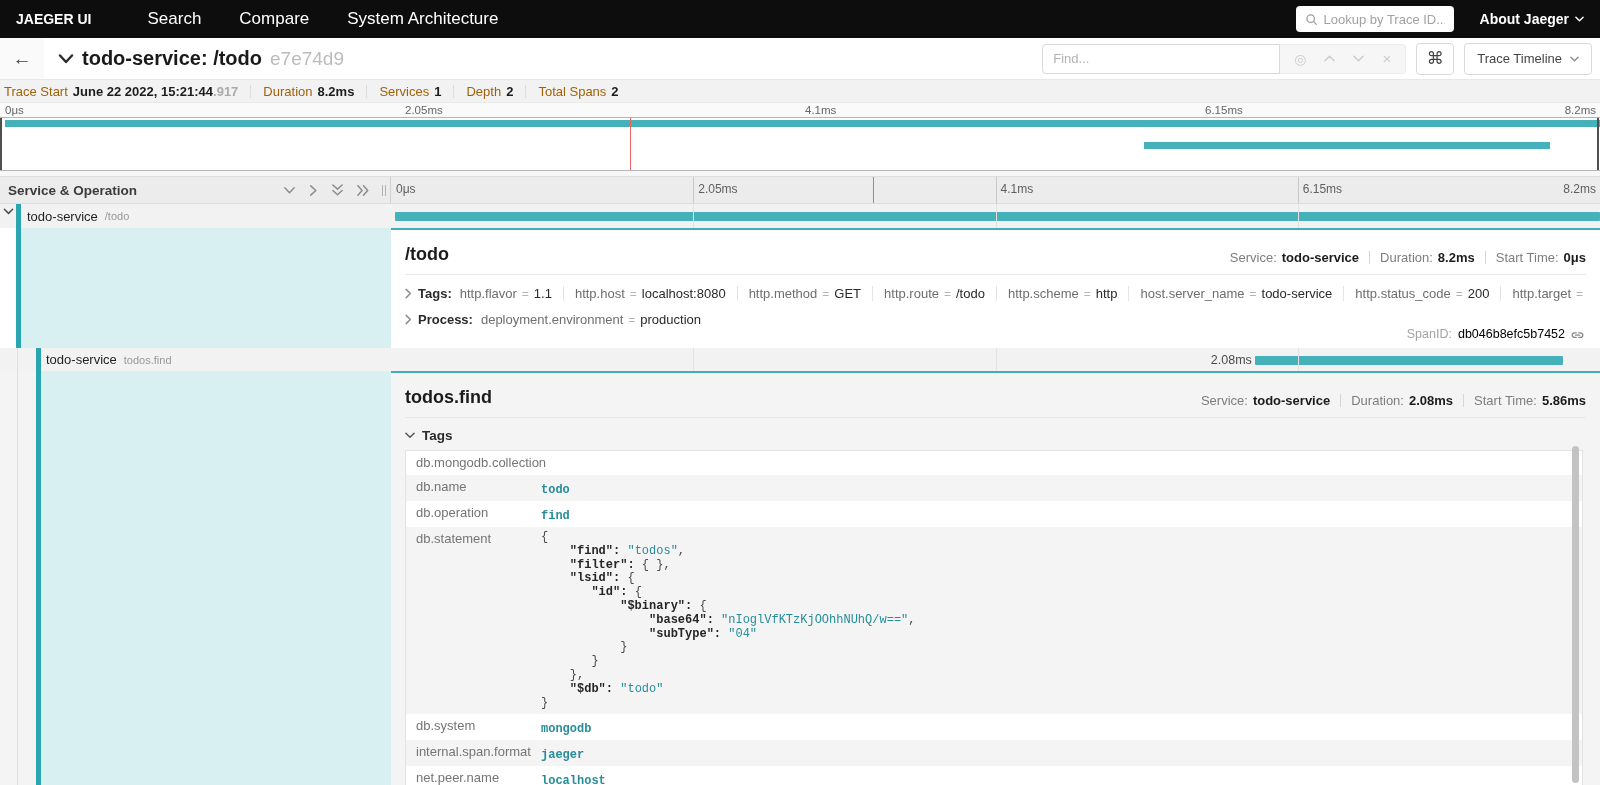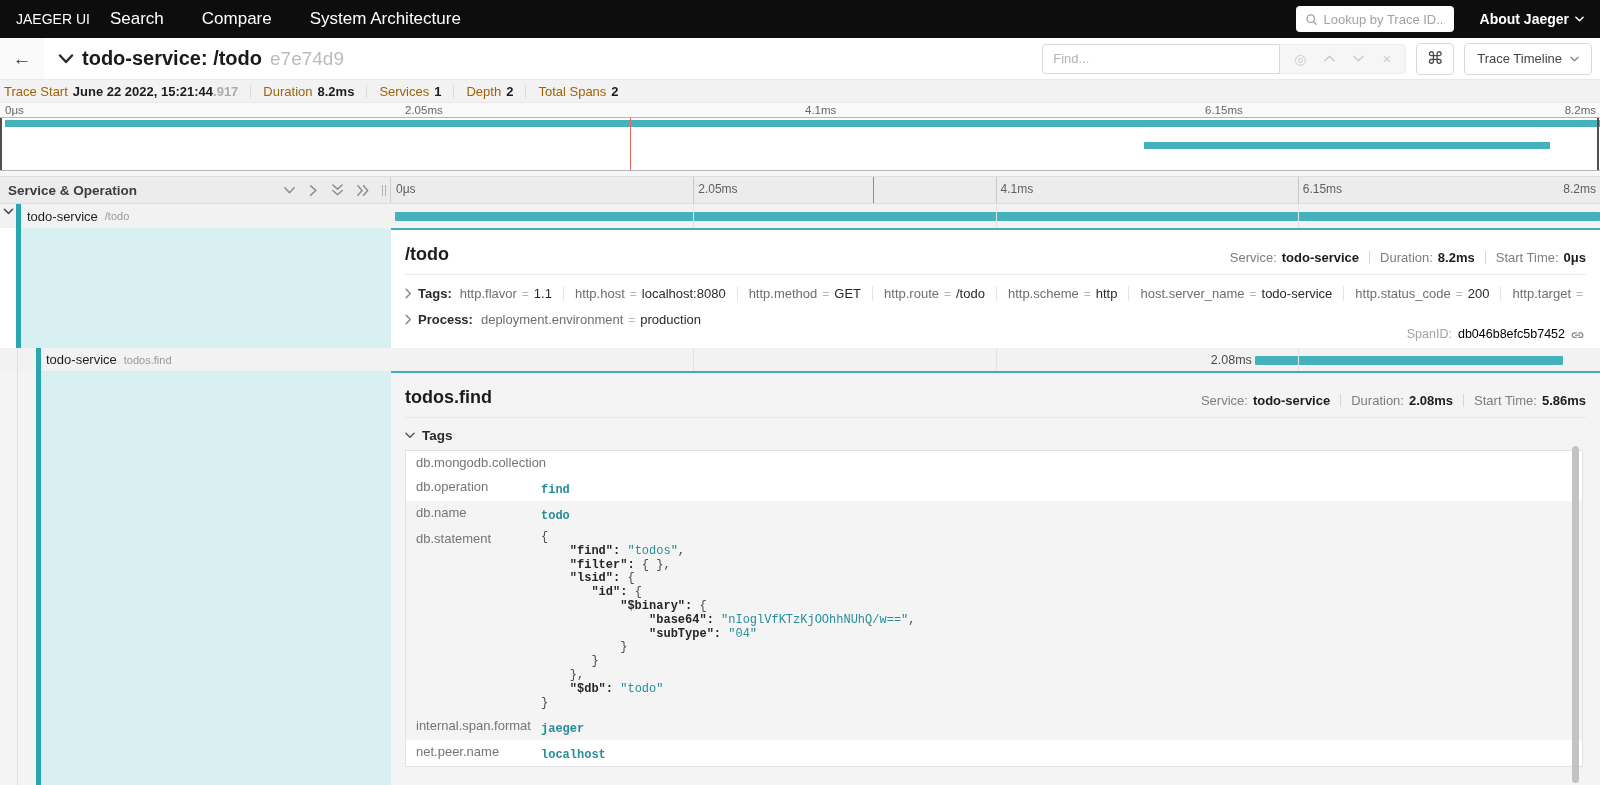--- a/index.html
+++ b/index.html
@@ -2,21 +2,21 @@
 <html><head>
 <meta charset="utf-8">
 <style>
   *{box-sizing:border-box;margin:0;padding:0}
   html,body{width:1600px;height:785px;overflow:hidden;background:#fff;
     font-family:"Liberation Sans","DejaVu Sans",sans-serif;color:#222;}
   .app{position:relative;width:1600px;height:785px;}
 
   
   .topnav{height:38px;background:#0d0d0d;display:flex;align-items:center;padding:0 16px;color:#fff;}
-  .brand{font-weight:400;font-size:14px;margin-right:20px;}
+  .brand{font-weight:700;font-size:14px;margin-right:56px;}
   .nav-items{display:flex;gap:38px;font-size:17px;}
   .nav-item{color:#fff;cursor:pointer;}
   .topnav-right{margin-left:auto;display:flex;align-items:center;gap:26px;}
   .lookup-box{display:flex;align-items:center;gap:6px;background:#fff;border-radius:4px;height:26px;width:158px;padding:0 9px;}
   .lookup-box input{border:none;outline:none;width:100%;font-size:13px;color:#444;font-family:inherit;}
   .lookup-box input::placeholder{color:#a2a2a2;}
   .about{display:flex;align-items:center;gap:6px;font-size:14px;font-weight:600;color:#fff;cursor:pointer;}
 
   
   .trace-header{height:42px;display:flex;align-items:center;border-bottom:1px solid #e8e8e8;background:#fff;}
@@ -435,34 +435,38 @@
           <svg width="10" height="7" viewBox="0 0 11 7">
               <polyline points="1,1 5.5,5.5 10,1"></polyline>
             </svg>
         </span>
         <span class="tags2-label">Tags</span>
       </div>
       <div class="kv-table" id="kv-table">
           <div class="kv-row">
             <div class="kv-key">db.mongodb.collection</div>
           </div>
+          <div class="kv-row alt">
+            <div class="kv-key">db.name</div>
+            <div class="kv-val"><span class="kv-mono">todo</span></div>
+          </div>
           <div class="kv-row">
             <div class="kv-key">db.operation</div>
             <div class="kv-val"><span class="kv-mono">find</span></div>
-          </div>
-          <div class="kv-row alt">
-            <div class="kv-key">db.name</div>
-            <div class="kv-val"><span class="kv-mono">todo</span></div>
           </div>
           <div class="kv-row alt">
             <div class="kv-key">db.statement</div>
             <div class="kv-val">
               <pre class="kv-json"><div class="jline"><span class="jp">{</span></div><div class="jline"><span class="jp">    </span><span class="jk">"find":</span><span class="jp"> </span><span class="jv">"todos"</span><span class="jp">,</span></div><div class="jline"><span class="jp">    </span><span class="jk">"filter":</span><span class="jp"> { },</span></div><div class="jline"><span class="jp">    </span><span class="jk">"lsid":</span><span class="jp"> {</span></div><div class="jline"><span class="jp">       </span><span class="jk">"id":</span><span class="jp"> {</span></div><div class="jline"><span class="jp">           </span><span class="jk">"$binary":</span><span class="jp"> {</span></div><div class="jline"><span class="jp">               </span><span class="jk">"base64":</span><span class="jp"> </span><span class="jv">"nIoglVfKTzKjOOhhNUhQ/w=="</span><span class="jp">,</span></div><div class="jline"><span class="jp">               </span><span class="jk">"subType":</span><span class="jp"> </span><span class="jv">"04"</span></div><div class="jline"><span class="jp">           }</span></div><div class="jline"><span class="jp">       }</span></div><div class="jline"><span class="jp">    },</span></div><div class="jline"><span class="jp">    </span><span class="jk">"$db":</span><span class="jp"> </span><span class="jv">"todo"</span></div><div class="jline"><span class="jp">}</span></div></pre>
             </div>
           </div>
+          <div class="kv-row">
+            <div class="kv-key">db.system</div>
+            <div class="kv-val"><span class="kv-mono">mongodb</span></div>
+          </div>
           <div class="kv-row alt">
             <div class="kv-key">internal.span.format</div>
             <div class="kv-val"><span class="kv-mono">jaeger</span></div>
           </div>
           <div class="kv-row">
             <div class="kv-key">net.peer.name</div>
             <div class="kv-val"><span class="kv-mono">localhost</span></div>
           </div>
         </div>
       <div class="kv-scrollbar"></div>

